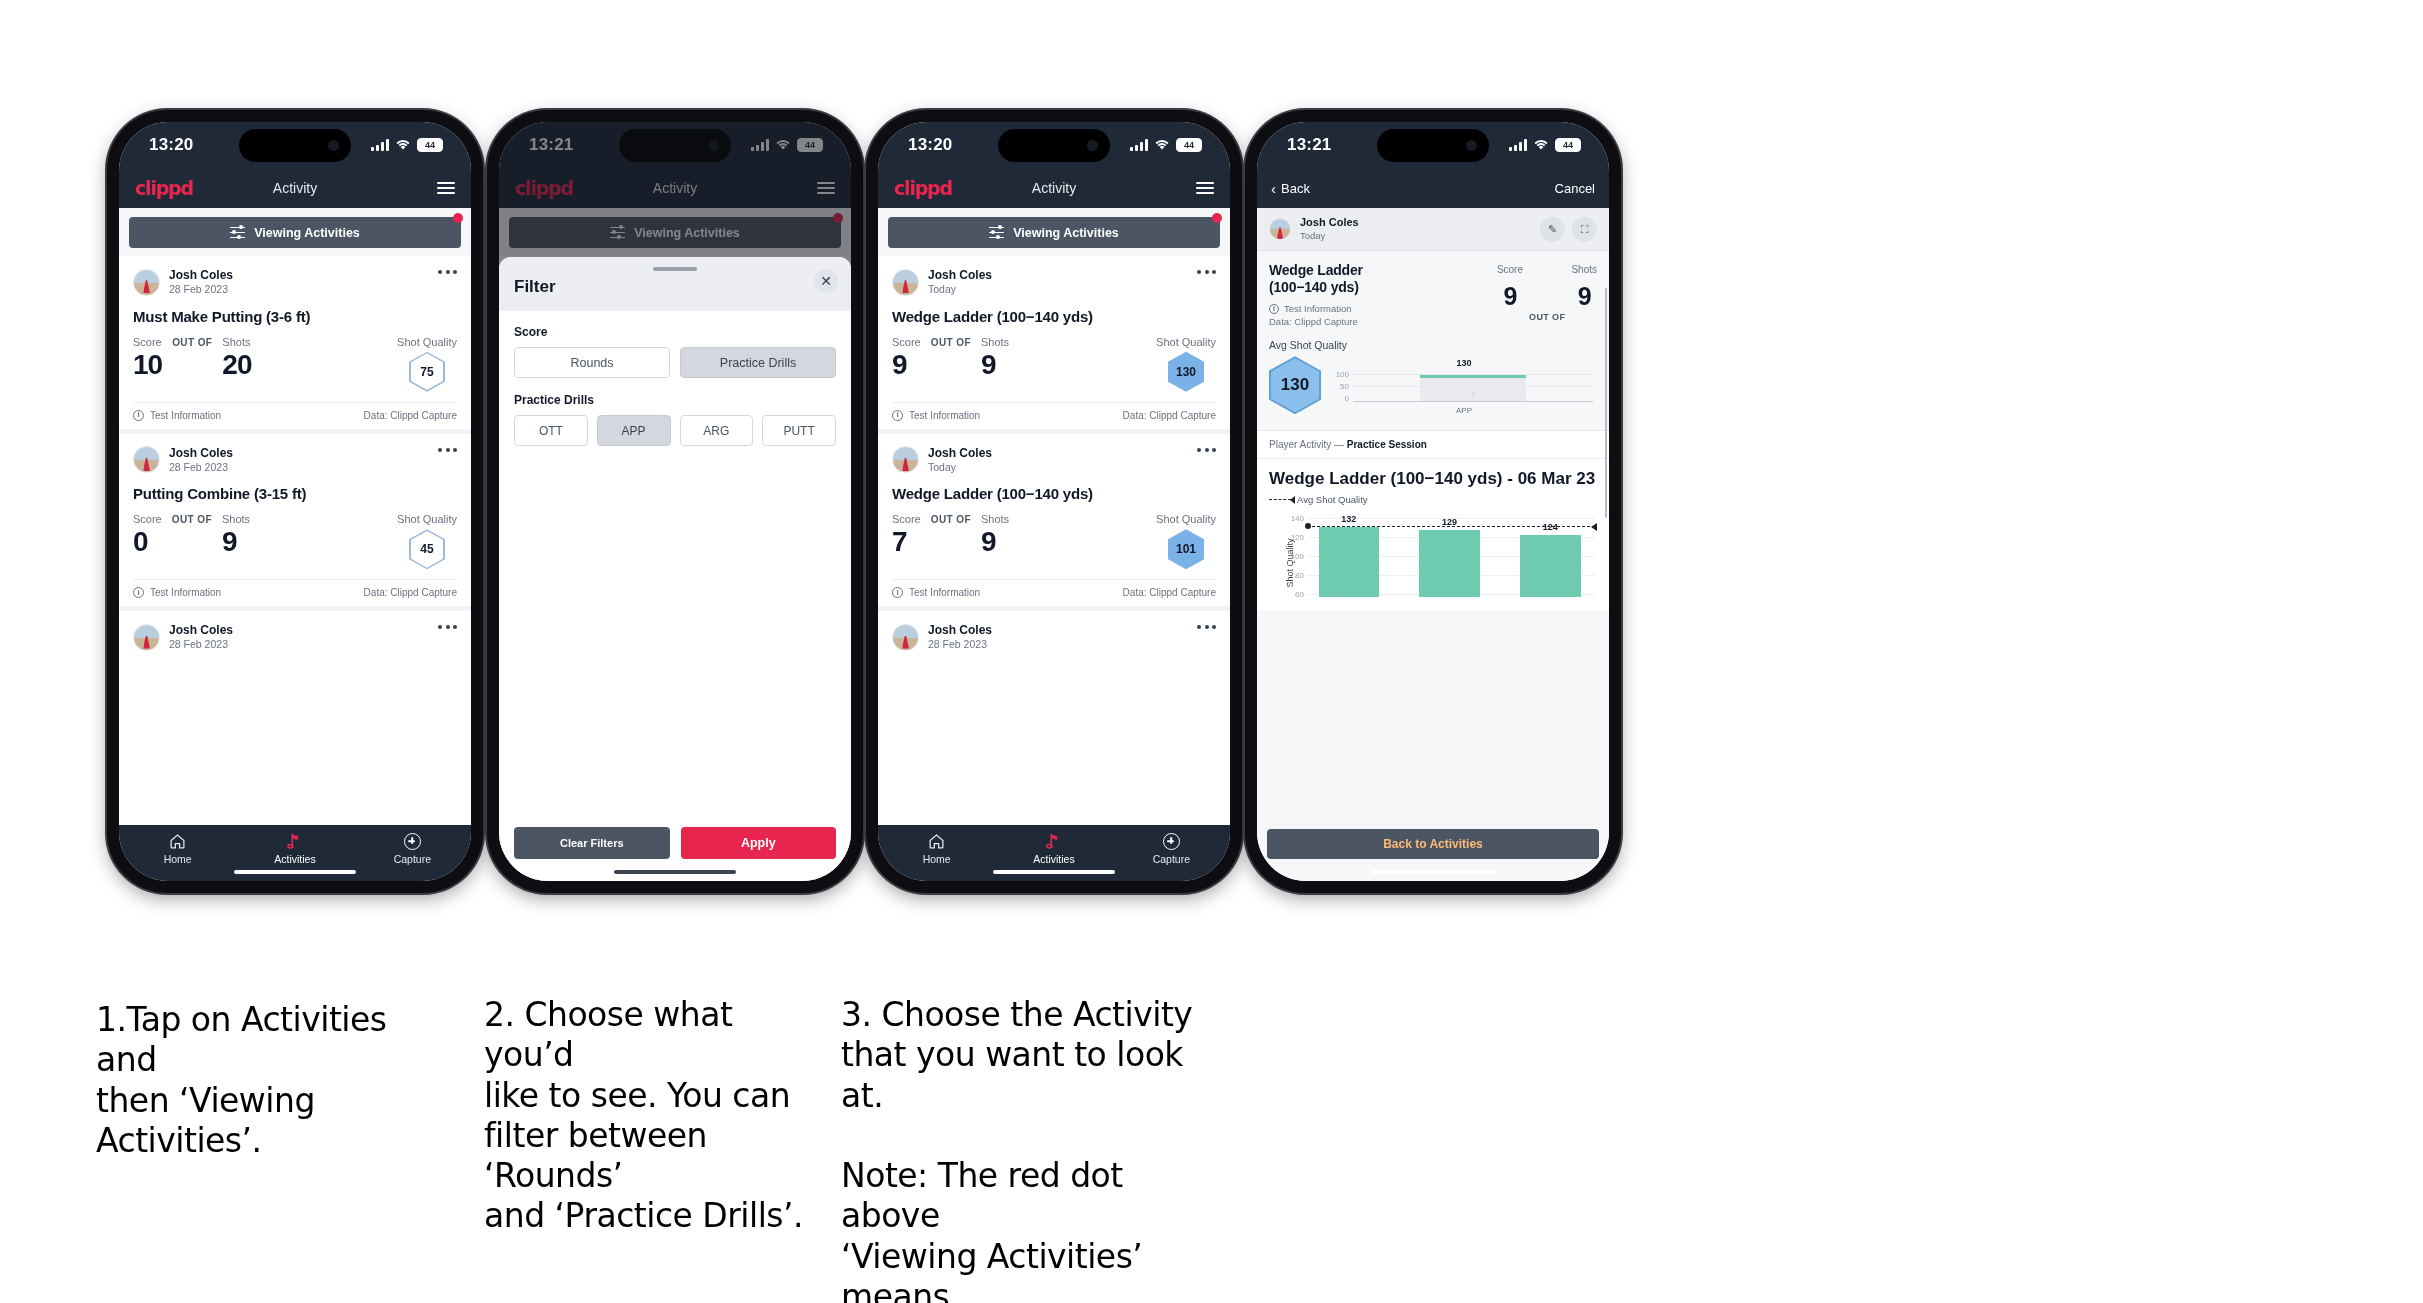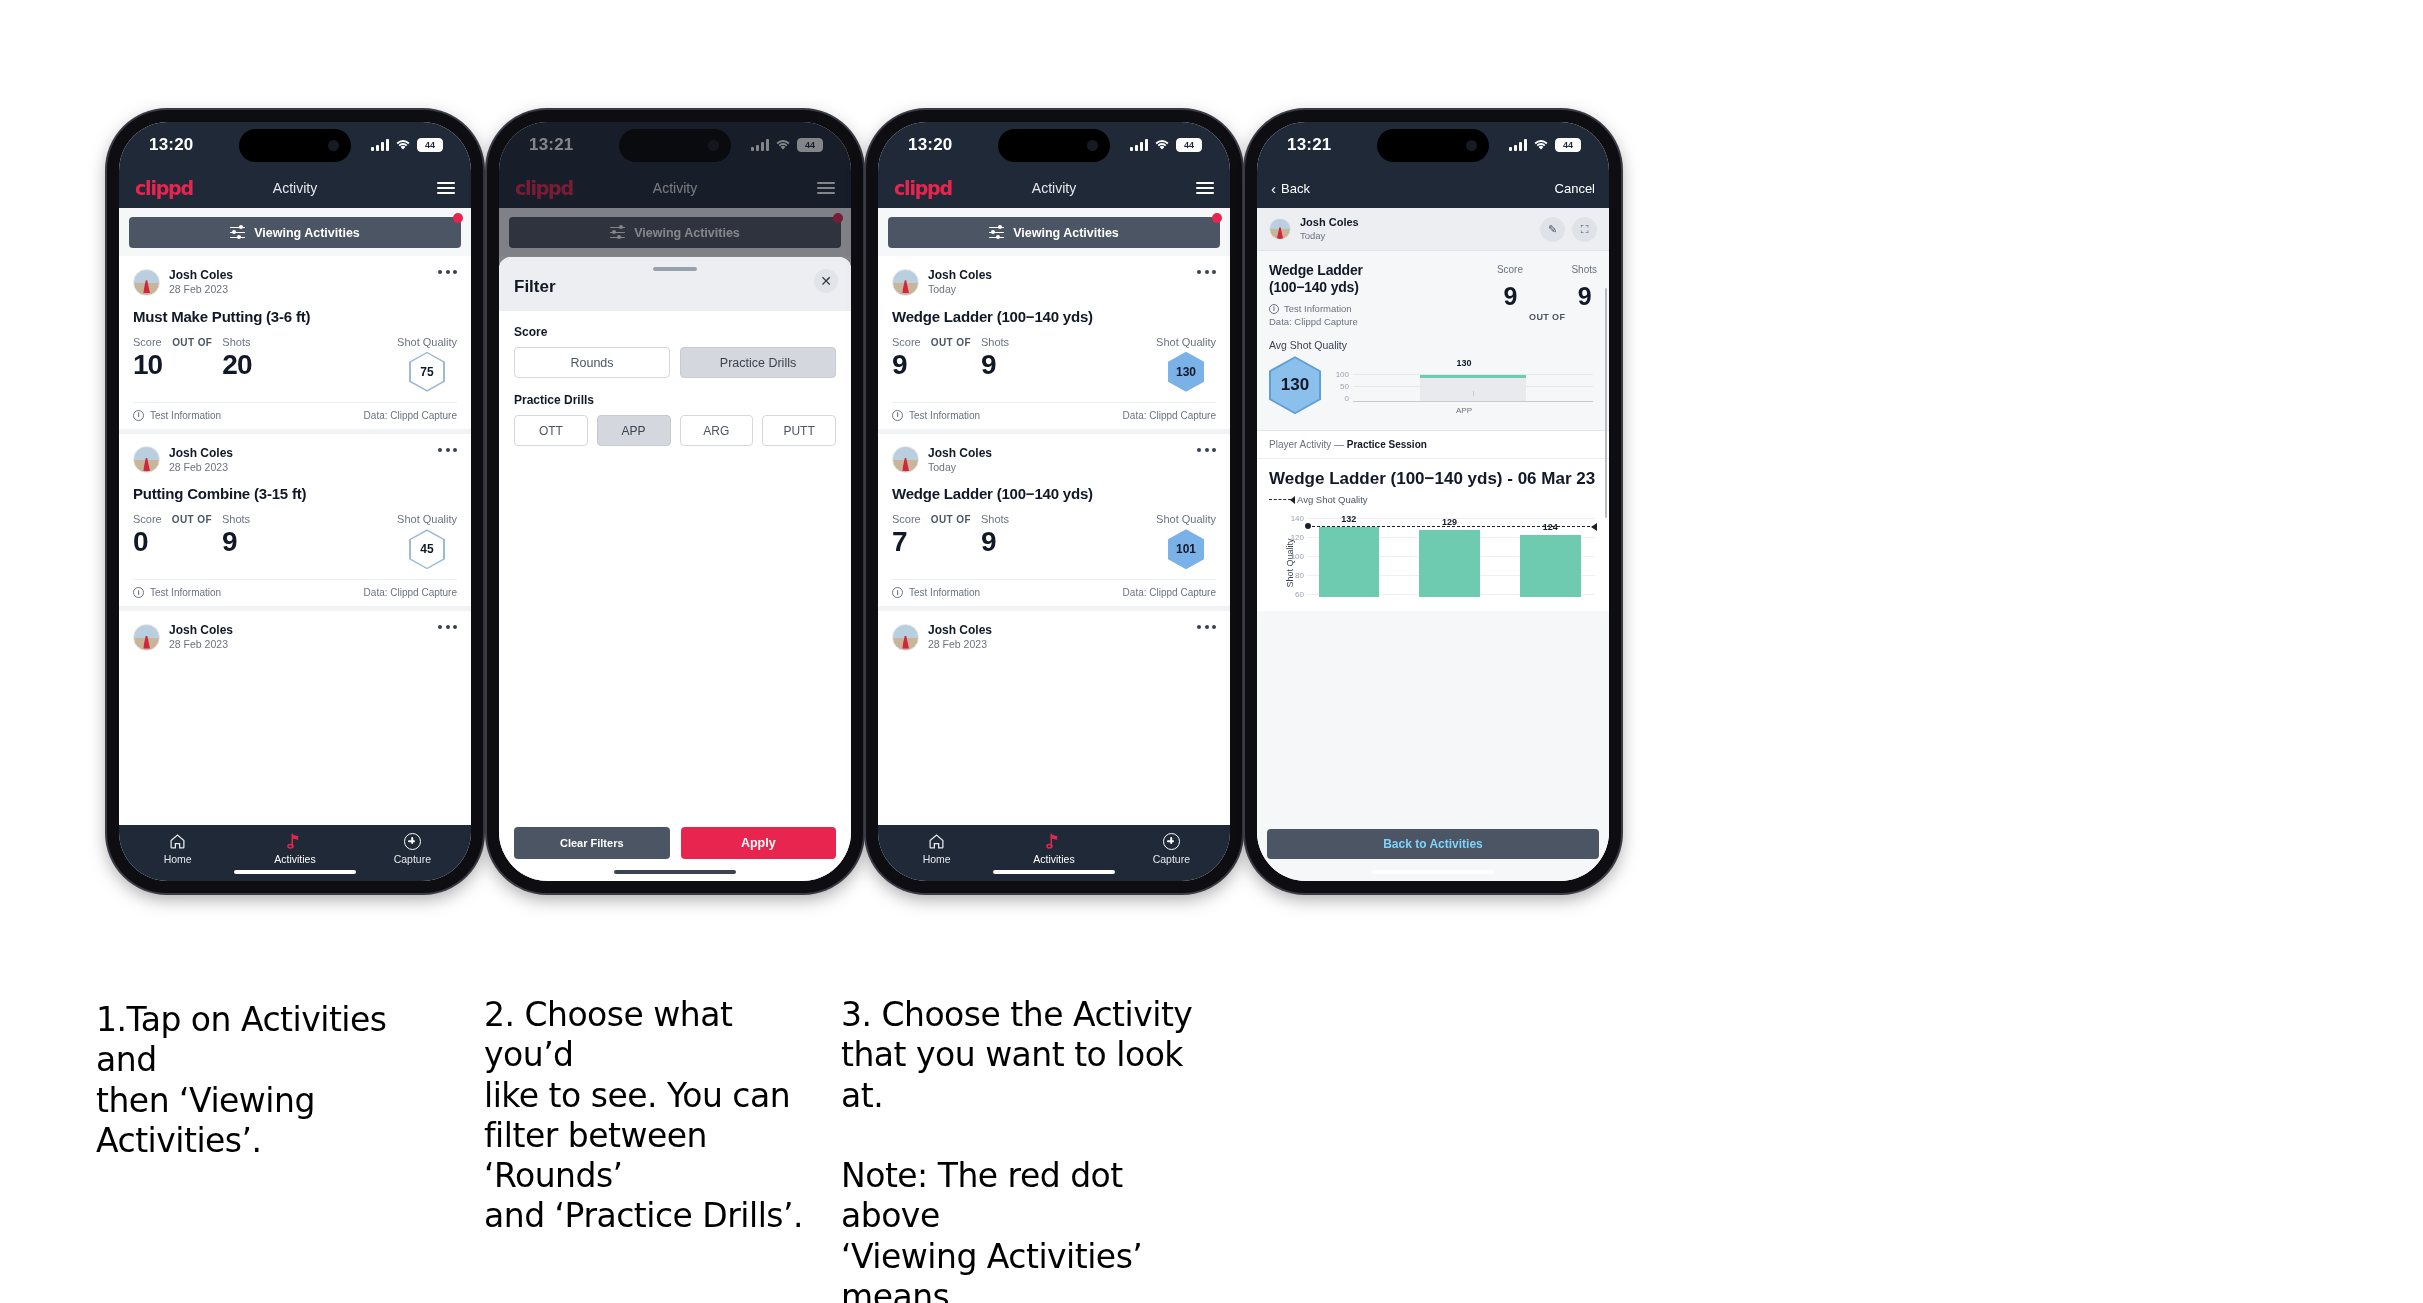--- a/index.html
+++ b/index.html
@@ -307,21 +307,21 @@
   .avgline .cap-r {
     position: absolute; right: -2px; top: -4px;
     border-top: 4.5px solid transparent; border-bottom: 4.5px solid transparent; border-right: 6px solid #1b1f27;
   }
   .scrollbar {
     position: absolute; right: 2px; top: 80px; width: 2.5px; height: 230px;
     background: #b6bcc5; border-radius: 2px;
   }
   .back-act {
     position: absolute; left: 10px; right: 10px; bottom: 22px;
-    height: 30px; background: #4b5563; color: #7dd3fc; border-radius: 4px;
+    height: 30px; background: #4b5563; color: #fdba74; border-radius: 4px;
     display: flex; align-items: center; justify-content: center;
     font-size: 12px; font-weight: 700;
   }
 
   
   .caption {
     position: absolute;
     font-family: "DejaVu Sans", sans-serif;
     font-size: 33px; line-height: 1.22; color: #000;
     white-space: pre-line; letter-spacing: -.5px;

